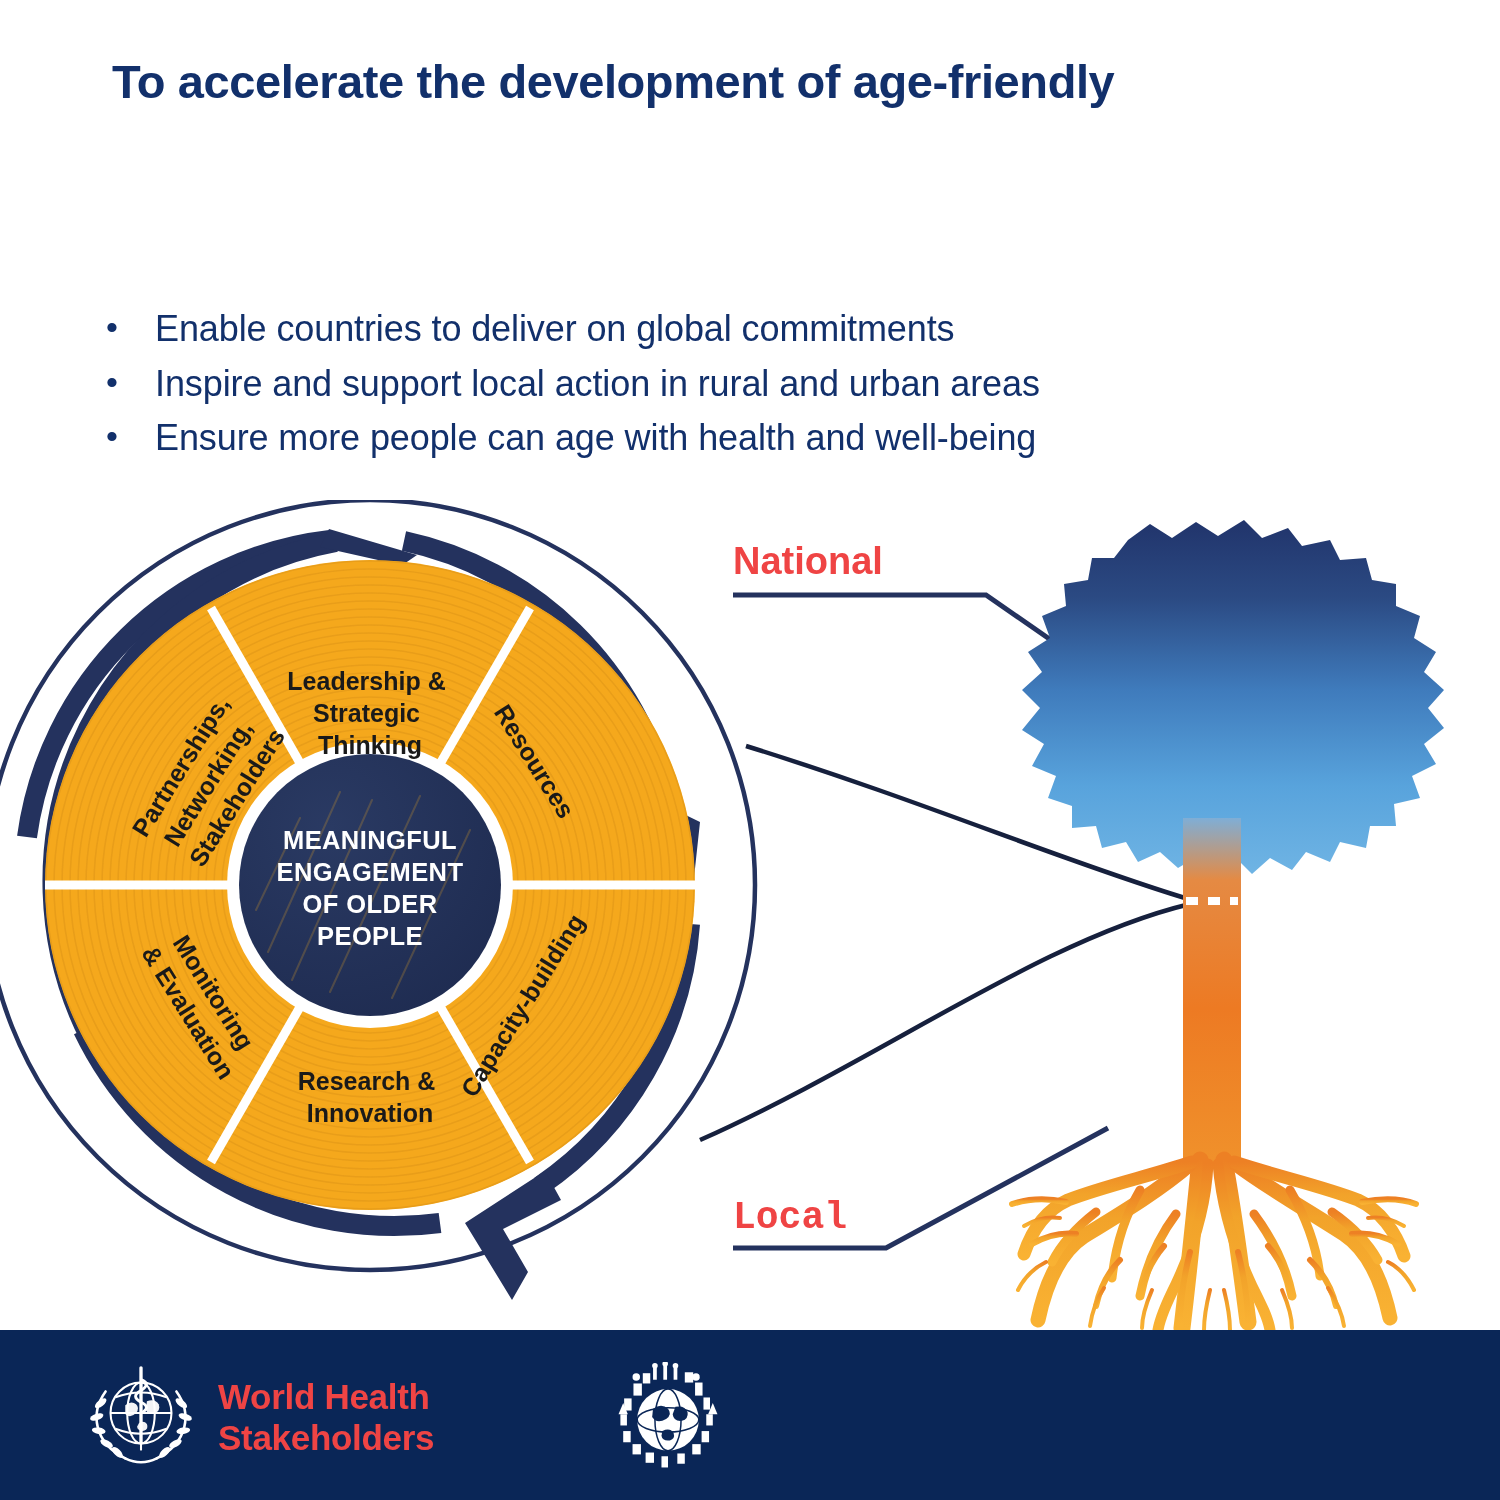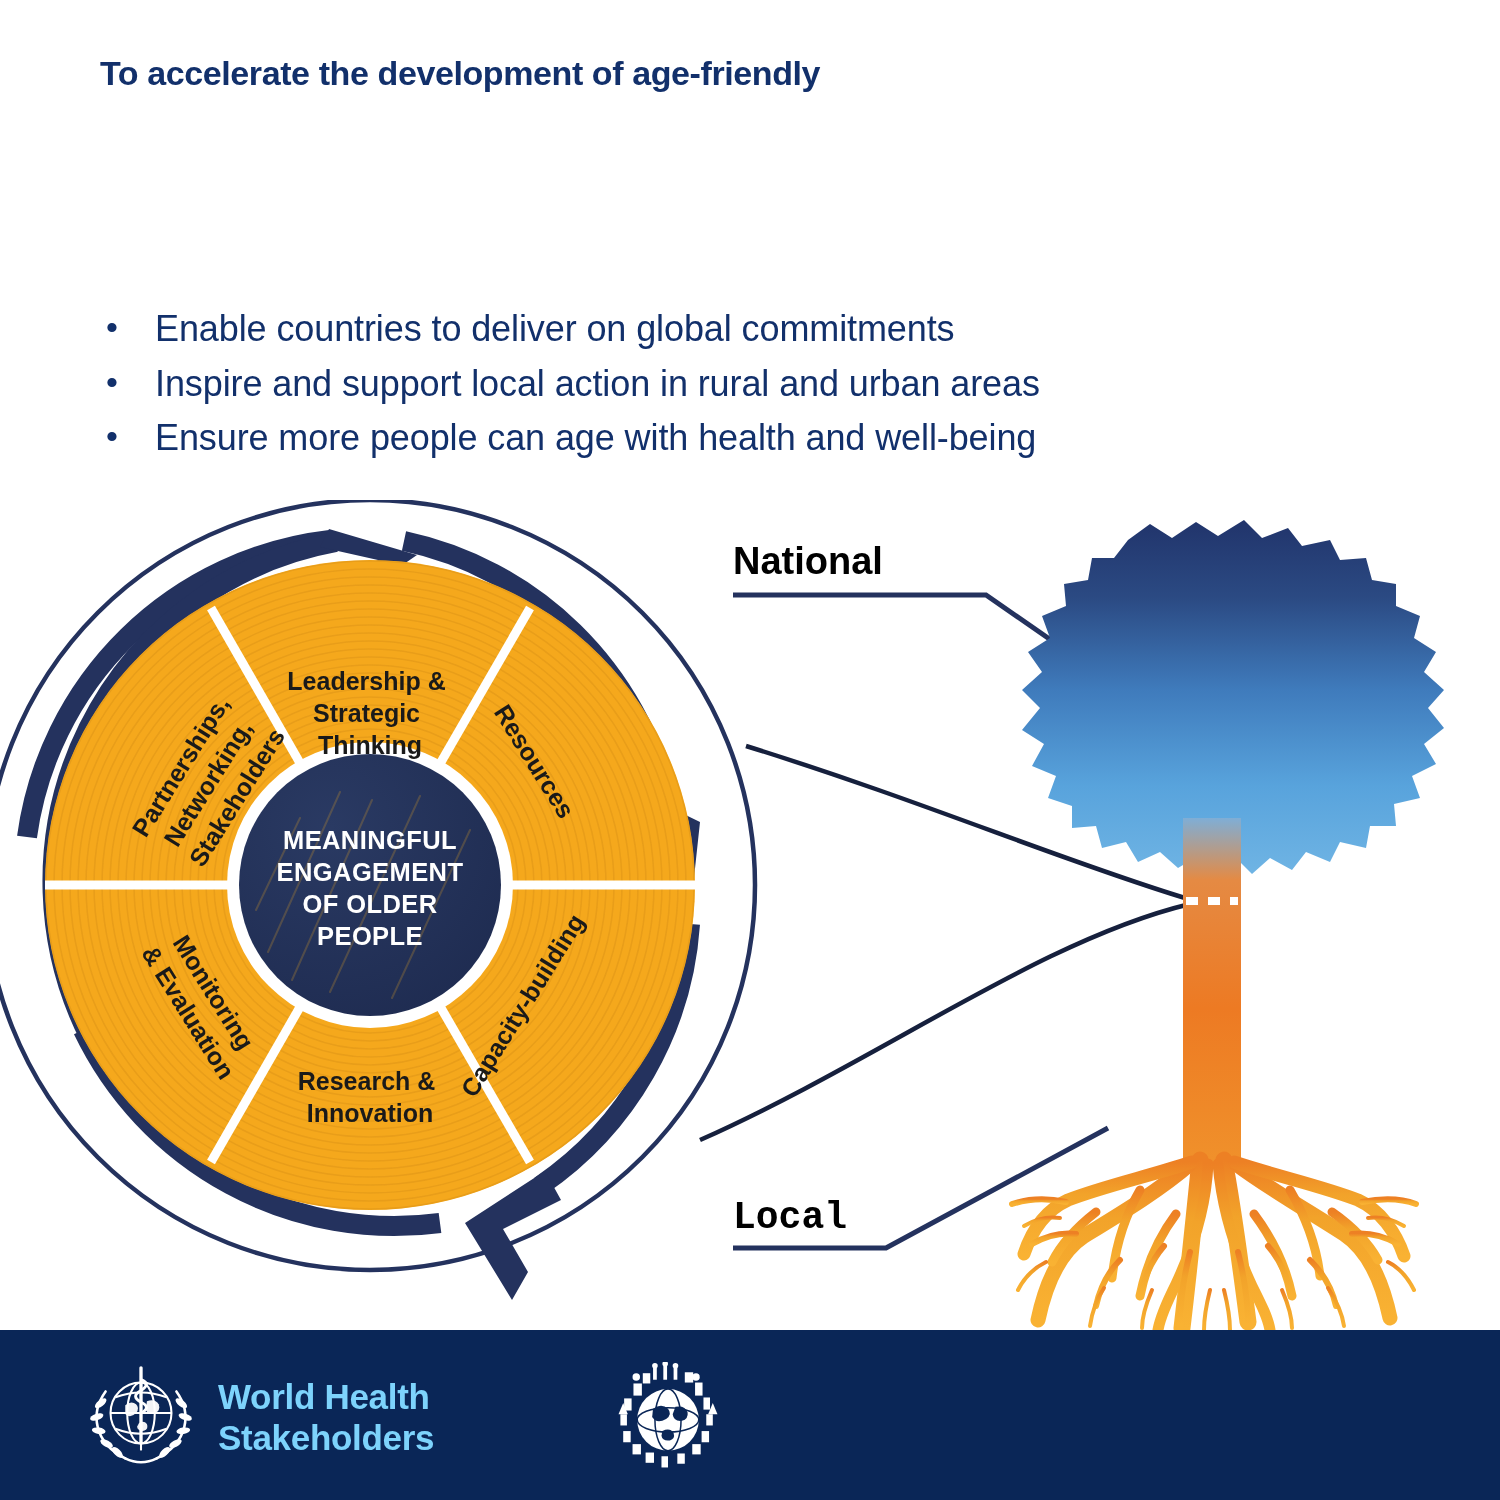--- a/index.html
+++ b/index.html
@@ -8,24 +8,24 @@
     background:#ffffff;
     font-family:"Liberation Sans", sans-serif;
     overflow:hidden;
     position:relative;
   }
   .page{position:relative;width:1500px;height:1500px;}
 
   
   .headline{
     position:absolute;
-    left:100px; top:52px; width:1340px;
+    left:112px; top:52px; width:1340px;
     color:#12306B;
     font-weight:bold;
-    font-size:34px;
+    font-size:47px;
     line-height:1.29;
     letter-spacing:-0.4px;
   }
   .headline .ln{display:block;white-space:pre;}
 
   
   .bullets{
     position:absolute;
     left:100px; top:302px; width:1250px;
     color:#12306B;
@@ -48,21 +48,21 @@
   }
   .bullet-text{flex:1;}
 
   
   .stage{position:absolute;left:0;top:500px;width:1500px;height:830px;}
   .stage svg{position:absolute;left:0;top:0;}
 
   
   .side-label{
     position:absolute;
-    color:#000000;
+    color:#ef4444;
     font-weight:bold;
     font-size:38px;
     letter-spacing:0px;
   }
   #lbl-national{left:733px;top:540px;}
   #lbl-local{left:733px;top:1196px;}
 
   
   .footer{
     position:absolute;left:0;top:1330px;
@@ -72,21 +72,21 @@
   .logo-block{
     position:absolute;
     display:flex;align-items:center;
   }
   #logo-who{left:82px;top:28px;}
   #logo-network{left:612px;top:32px;}
   #logo-decade{left:1158px;top:28px;}
 
   .logo-mark{flex:0 0 auto;}
   .logo-text{
-    color:#7dd3fc;
+    color:#ef4444;
     margin-left:18px;
   }
   #who-text{
     font-size:35px;font-weight:bold;line-height:1.18;letter-spacing:-0.3px;
   }
   #net-text{
     font-size:22px;font-weight:bold;line-height:1.35;letter-spacing:-0.1px;
   }
   #dec-text{
     font-size:31px;font-weight:bold;line-height:1.1;letter-spacing:-0.4px;

